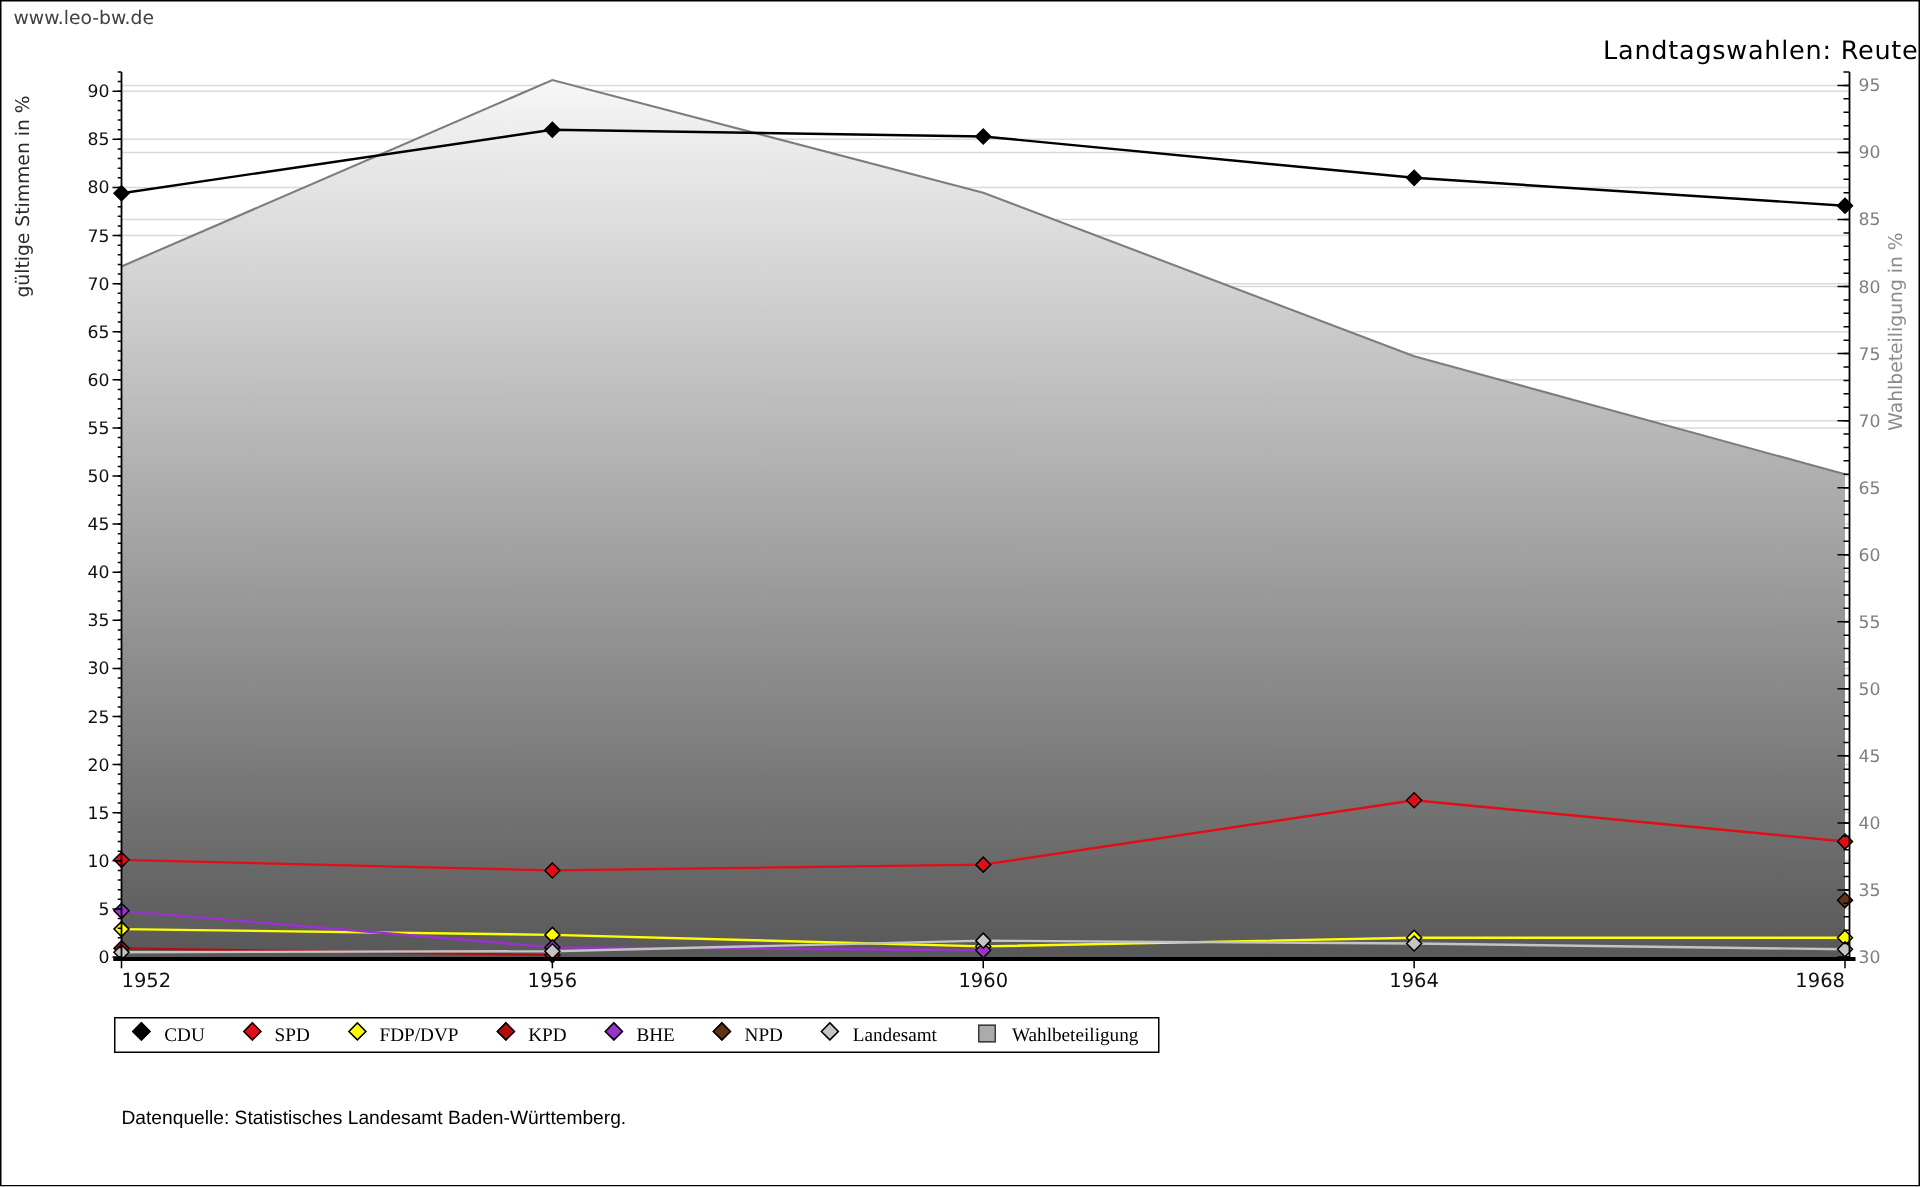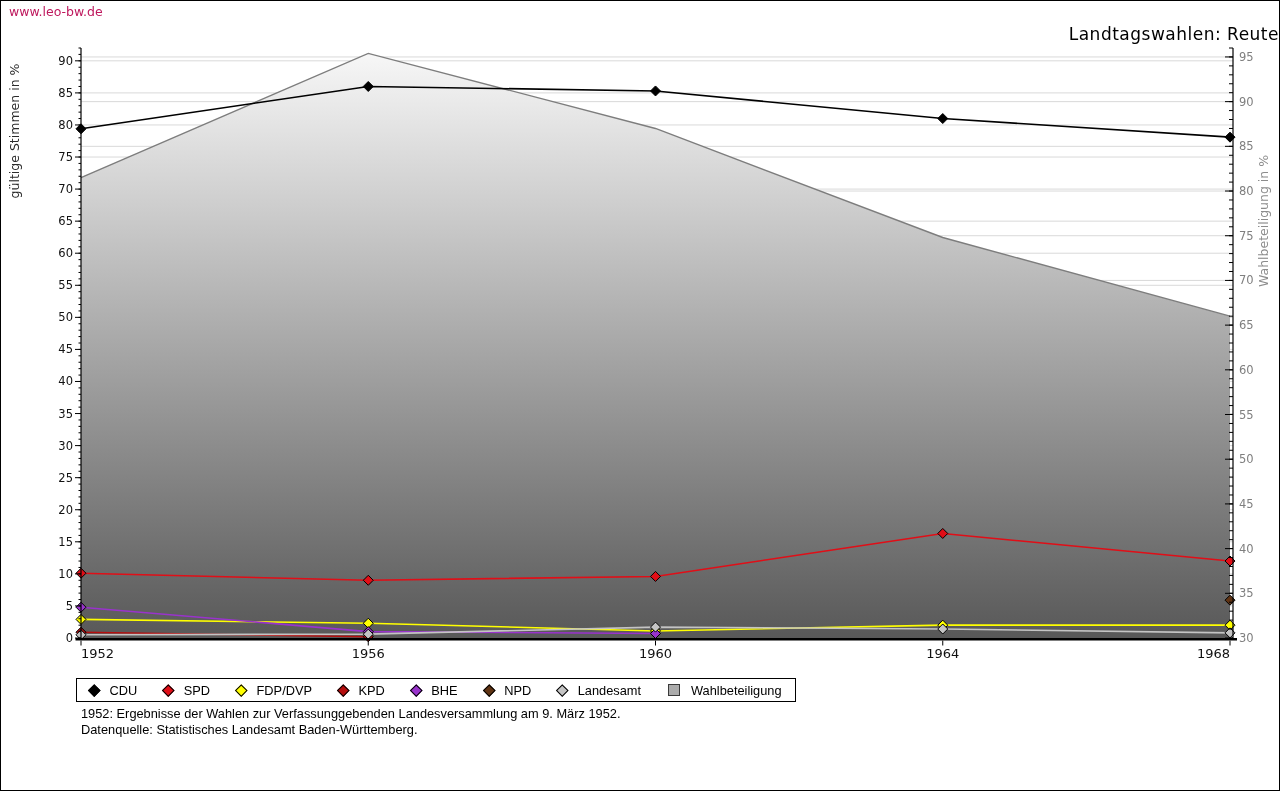--- a/index.html
+++ b/index.html
@@ -2,34 +2,34 @@
 <html><head>
 <meta charset="utf-8">
 <style>
   html,body{margin:0;padding:0;background:#fff;}
   #page{position:relative;width:1280px;height:791px;background:#ffffff;
         border:1px solid #000;box-sizing:border-box;overflow:hidden;
         font-family:"DejaVu Sans",sans-serif;}
   #chart-svg{position:absolute;left:0;top:0;}
   .chart-title{position:absolute;left:0;top:3px;width:100%;text-align:right;
         font-size:17px;color:#000;letter-spacing:0.5px;margin-top:20px;}
-  .watermark{position:absolute;left:8px;top:3px;font-size:12.5px;color:#be185d;}
+  .watermark{position:absolute;left:8px;top:3px;font-size:12.5px;color:#404040;}
   .legend{position:absolute;left:75px;top:677px;height:24px;background:#fff;
         border:1px solid #000;display:inline-flex;align-items:center;
         padding:0 13px;gap:27px;font-family:"Liberation Sans",sans-serif;
         font-size:12.8px;color:#000;box-sizing:border-box;}
-  .legend-item{display:flex;align-items:center;gap:11px;white-space:nowrap;}
+  .legend-item{display:flex;align-items:flex-start;gap:11px;white-space:nowrap;font-family:Liberation Serif, serif;}
   .lg-diamond{width:8.5px;height:8.5px;border:1px solid #000;
         transform:rotate(45deg);flex:none;box-sizing:border-box;}
   .lg-square{width:12px;height:12px;border:1px solid #3a3a3a;background:#ababab;
         flex:none;box-sizing:border-box;}
   .footnotes{position:absolute;left:80px;top:706px;
         font-family:"Liberation Sans",sans-serif;font-size:12.8px;
         color:#000;line-height:13.4px;}
-  .footnote-gap{margin-top:3px;}
+  .footnote-gap{margin-top:31px;}
   svg text{font-family:"DejaVu Sans",sans-serif;}
 </style>
 </head>
 <body>
 
 <div id="page">
 
   <svg id="chart-svg" width="1280" height="670">
     <defs>
       <linearGradient id="areaGrad" gradientUnits="userSpaceOnUse" x1="0" y1="30" x2="0" y2="637">
@@ -399,17 +399,16 @@
         <span class="lg-diamond" style="background: rgb(196, 196, 196);"></span>
         <span>Landesamt</span>
       </div>
       <div class="legend-item">
         <span class="lg-square"></span>
         <span>Wahlbeteiligung</span>
       </div>
     </div>
 
   <div class="footnotes">
-    <div>1952: Ergebnisse der Wahlen zur Verfassunggebenden Landesversammlung am 9. März 1952.</div>
     <div class="footnote-gap">Datenquelle: Statistisches Landesamt Baden-Württemberg.</div>
   </div>
 
 </div>
 
 </body></html>

